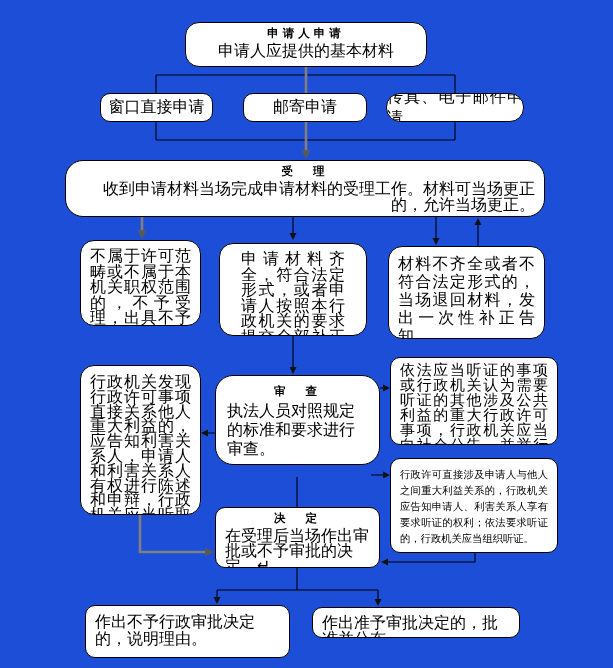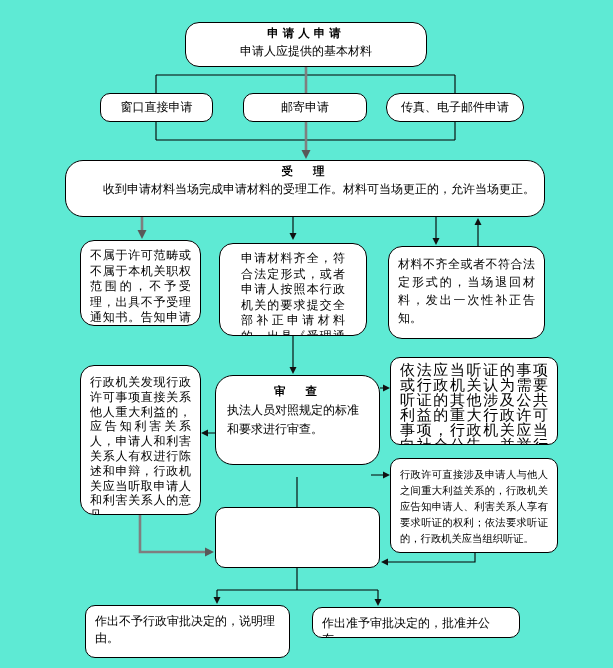--- a/index.html
+++ b/index.html
@@ -1,30 +1,30 @@
 <!DOCTYPE html>
 <html><head>
 <meta charset="utf-8">
 <style>
   html,body{margin:0;padding:0;background:#ffffff;}
   .stage{
-    position:relative;width:613px;height:668px;background:#5eead4;
+    position:relative;width:613px;height:668px;background:#1d4ed8;
     font-family:"DejaVu Sans",sans-serif;color:#000;overflow:hidden;
   }
   svg.wires{position:absolute;left:0;top:0;z-index:1;}
   .box{
     position:absolute;z-index:2;background:#ffffff;border:1px solid #000;
     box-sizing:border-box;overflow:hidden;
   }
   .box .ttl{
     text-align:center;font-weight:bold;font-size:11.5px;letter-spacing:4px;
     margin:3px 0 2px 0;white-space:pre;
   }
   .box .bdy{
-    font-size:12px;line-height:16px;text-align:justify;
+    font-size:16px;line-height:16px;text-align:justify;
     padding:0 9px;
   }
   .box.centered{display:flex;align-items:center;justify-content:center;}
   .box.centered .bdy{padding:0;line-height:normal;}
   .r14{border-radius:14px;}
   .r10{border-radius:10px;}
   .r18{border-radius:18px;}
 </style>
 </head>
 <body>
@@ -108,20 +108,22 @@
   </div>
 
   <div class="box r10" style="left:390px;top:357px;width:168px;height:88px;padding:5px 0;">
     <div class="bdy" style="line-height:15px;font-size:15px;">依法应当听证的事项或行政机关认为需要听证的其他涉及公共利益的重大行政许可事项，行政机关应当向社会公告，并举行听证。</div>
   </div>
   <div class="box r10" style="left:390px;top:458px;width:168px;height:95px;padding:7px 0;">
     <div class="bdy" style="line-height:16px;font-size:10.3px;">行政许可直接涉及申请人与他人之间重大利益关系的，行政机关应告知申请人、利害关系人享有要求听证的权利；依法要求听证的，行政机关应当组织听证。</div>
   </div>
 
   <div class="box r10" style="left:215px;top:507px;width:165px;height:61px;">
+    <div class="ttl">决  定</div>
+    <div class="bdy" style="line-height:15px;text-align:left;">在受理后当场作出审批或不予审批的决定。↵</div>
   </div>
 
   <div class="box r10" style="left:85px;top:605px;width:205px;height:53px;padding:7px 0;">
     <div class="bdy" style="line-height:17px;text-align:left;">作出不予行政审批决定的，说明理由。</div>
   </div>
   <div class="box r10" style="left:312px;top:607px;width:208px;height:31px;padding:7px 0;">
     <div class="bdy" style="line-height:16px;text-align:left;">作出准予审批决定的，批准并公布。</div>
   </div>
 
 </div>

